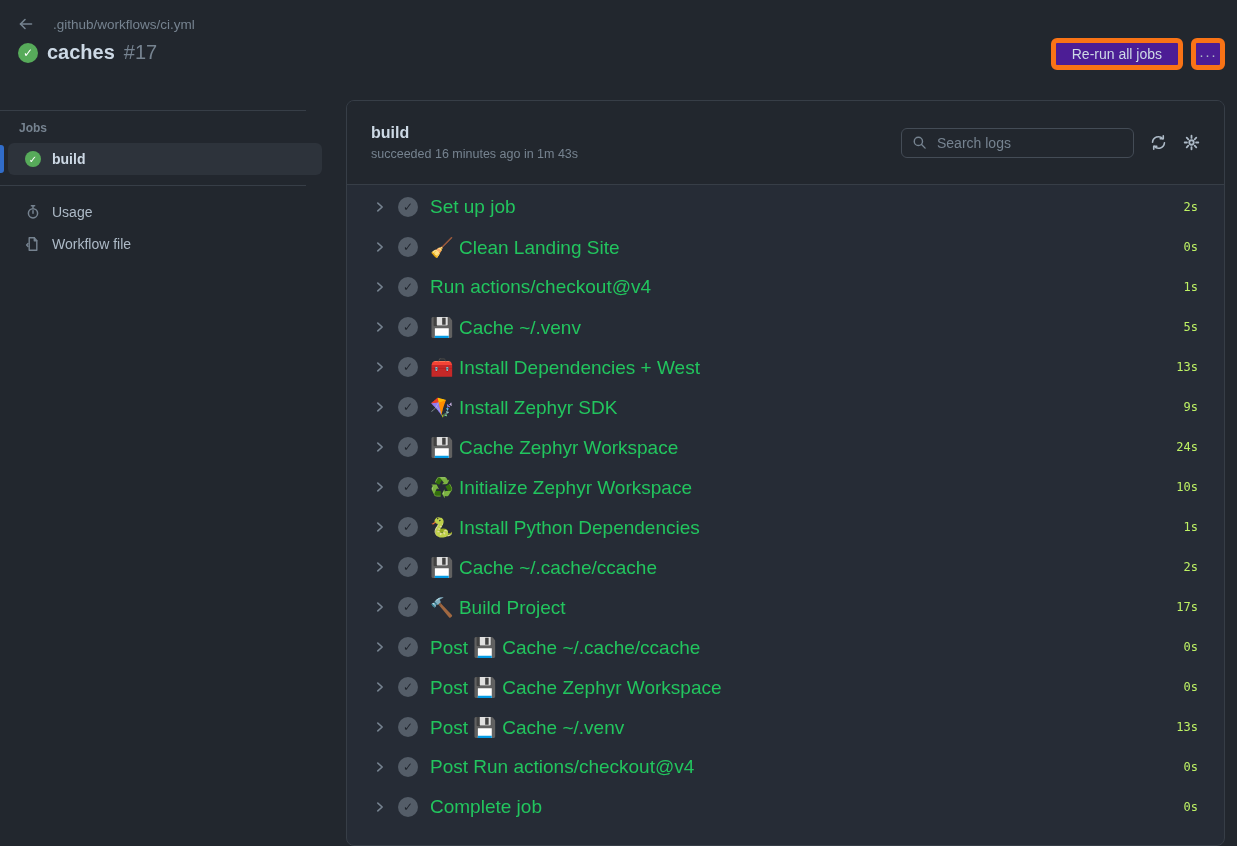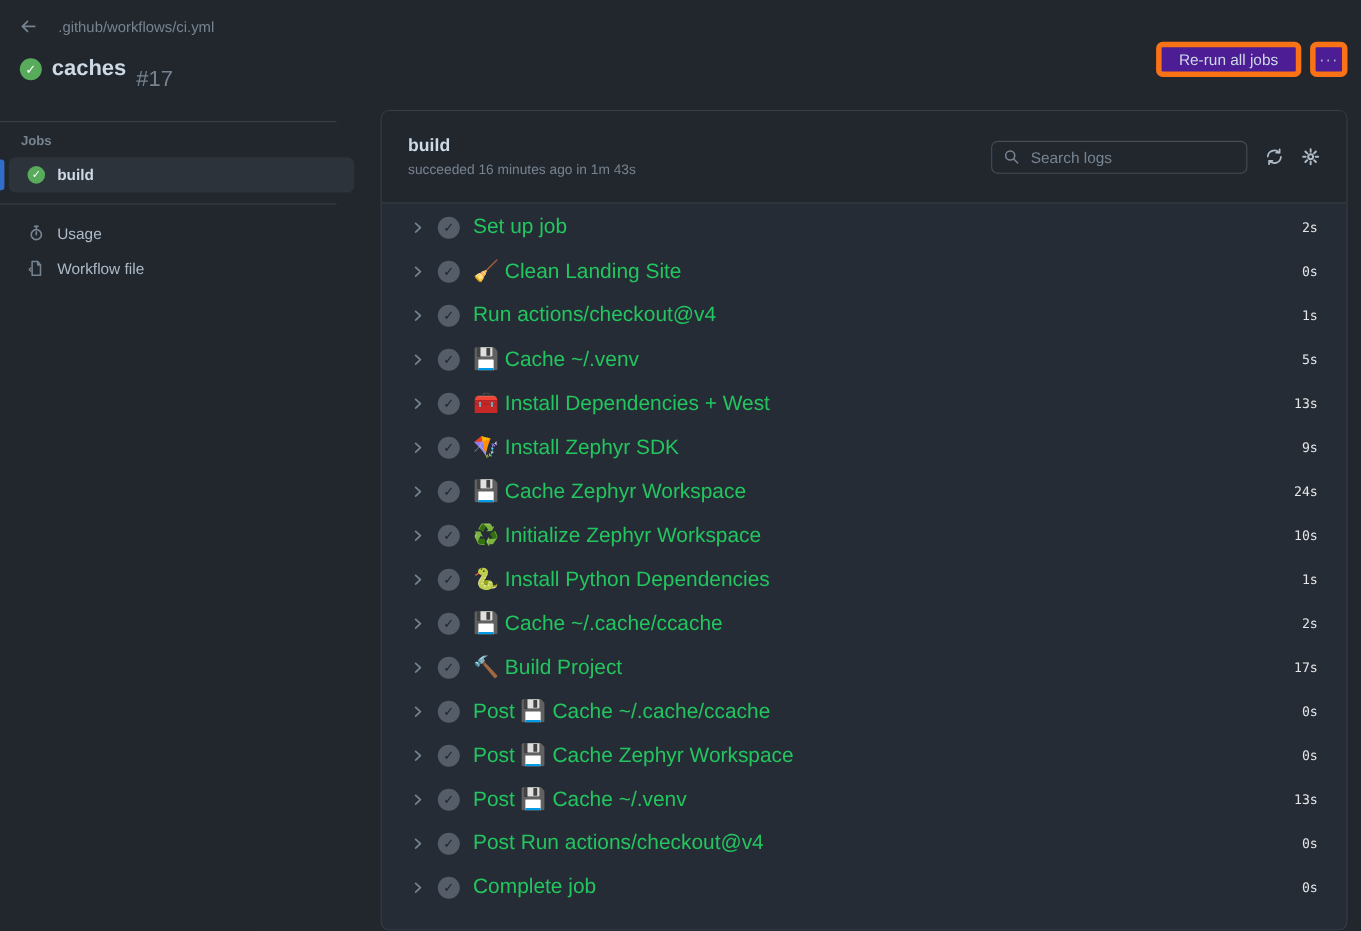--- a/index.html
+++ b/index.html
@@ -11,21 +11,21 @@
   }
   svg { display:block; }
 
   
   .breadcrumb { position:absolute; top:16px; left:18px; display:flex; align-items:center; gap:19px; }
   .breadcrumb a { color:#768390; font-size:13.5px; text-decoration:none; cursor:pointer; }
   .back-arrow { color:#768390; }
 
   .title-row { position:absolute; top:41px; left:18px; display:flex; align-items:center; gap:9px; }
   .title-row h1 { margin:0; font-size:20px; font-weight:700; color:#cdd9e5; display:inline; }
-  .run-number { font-size:20px; color:#768390; font-weight:400;margin-top:20px; }
+  .run-number { font-size:20px; color:#768390; font-weight:400; }
 
   .check-circle { border-radius:50%; display:flex; align-items:center; justify-content:center;
     font-weight:700; flex:none; }
   .check-green { background:#57ab5a; color:#ffffff; }
   .check-gray  { background:#545d68; color:#1f242c; }
   .cc-20 { width:20px; height:20px; font-size:12px; }
   .cc-16 { width:16px; height:16px; font-size:10px; }
 
   .header-actions { position:absolute; top:38px; right:12px; display:flex; gap:8px; }
   .btn { height:32px; background:#4c1d95; border:5px solid #f97316; border-radius:6px;
@@ -60,21 +60,21 @@
   .search-box input::placeholder { color:#768390; }
   .icon-btn { background:none; border:none; padding:0; cursor:pointer; color:#adbac7;
     display:flex; align-items:center; justify-content:center; }
 
   
   .steps { padding-top:2px; }
   .step-row { height:40px; display:flex; align-items:center; padding:0 26px 0 26px; cursor:pointer; }
   .step-chevron { color:#768390; margin-right:11px; flex:none; }
   .step-row .check-circle { margin-right:12px; }
   .step-name { color:#22c55e; font-size:19px; white-space:nowrap; }
-  .step-duration { margin-left:auto; color:#e5e5e5; font-size:12px;
+  .step-duration { margin-left:auto; color:#bef264; font-size:12px;
     font-family:"DejaVu Sans Mono","Liberation Mono",monospace; }
 </style>
 </head>
 <body>
 
 <div class="breadcrumb">
   <span class="back-arrow">
     <svg width="16" height="16" viewBox="0 0 16 16" fill="none" stroke="currentColor" stroke-width="1.6" stroke-linecap="round" stroke-linejoin="round">
         <path d="M7 3.5 2.5 8 7 12.5"></path>
         <path d="M2.5 8h11"></path>

